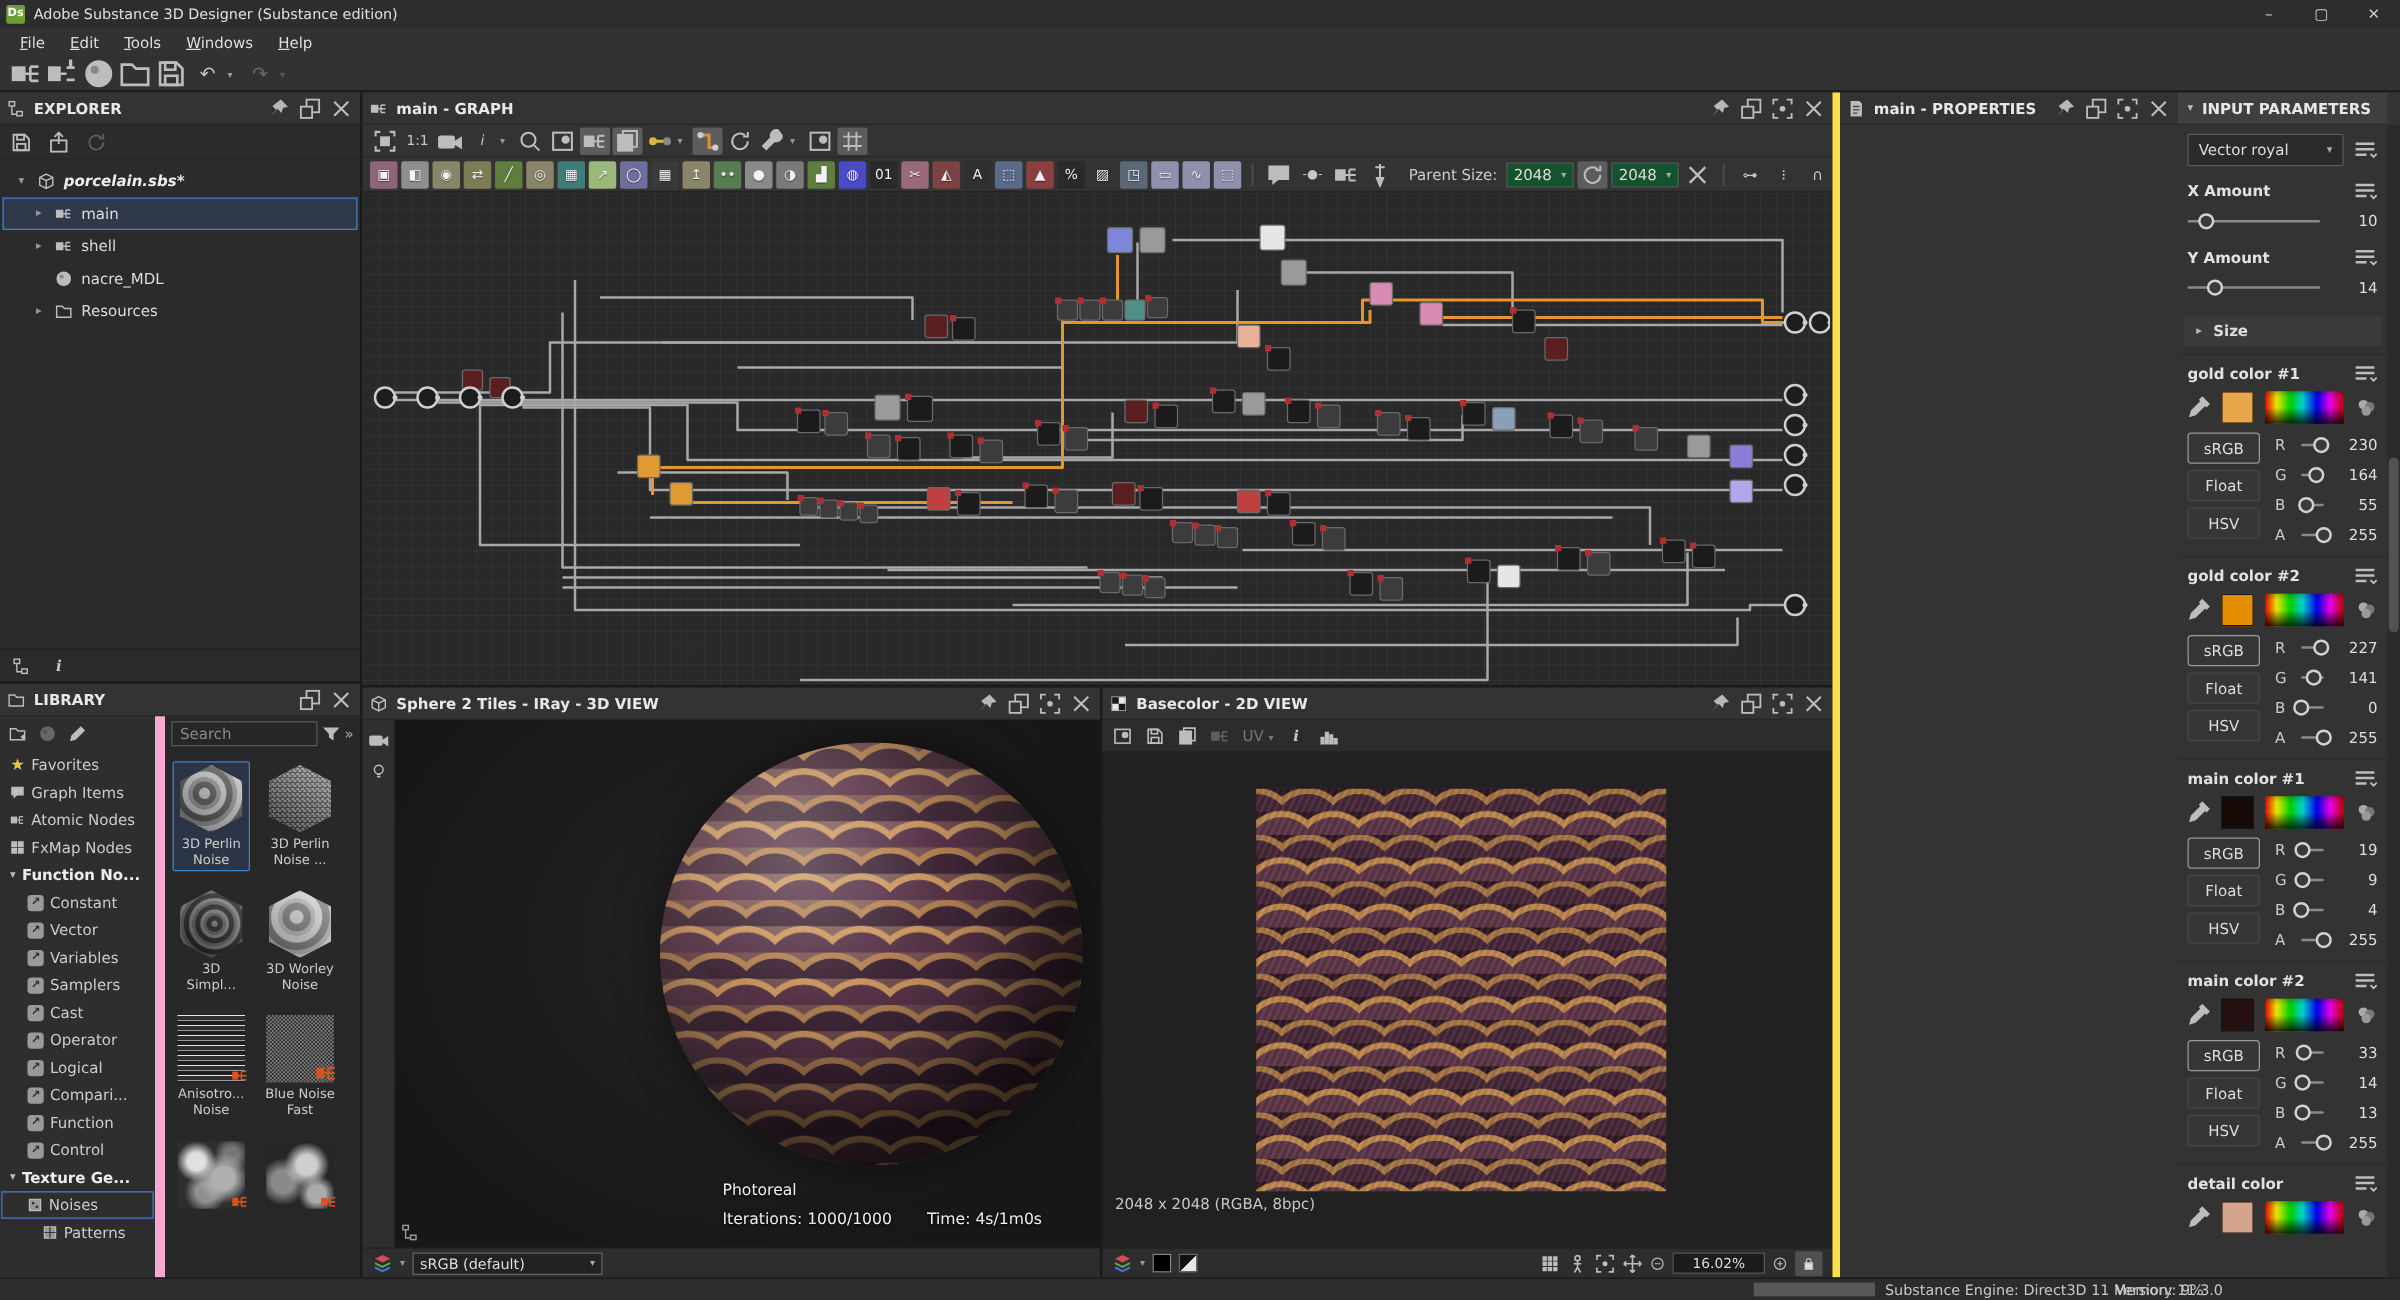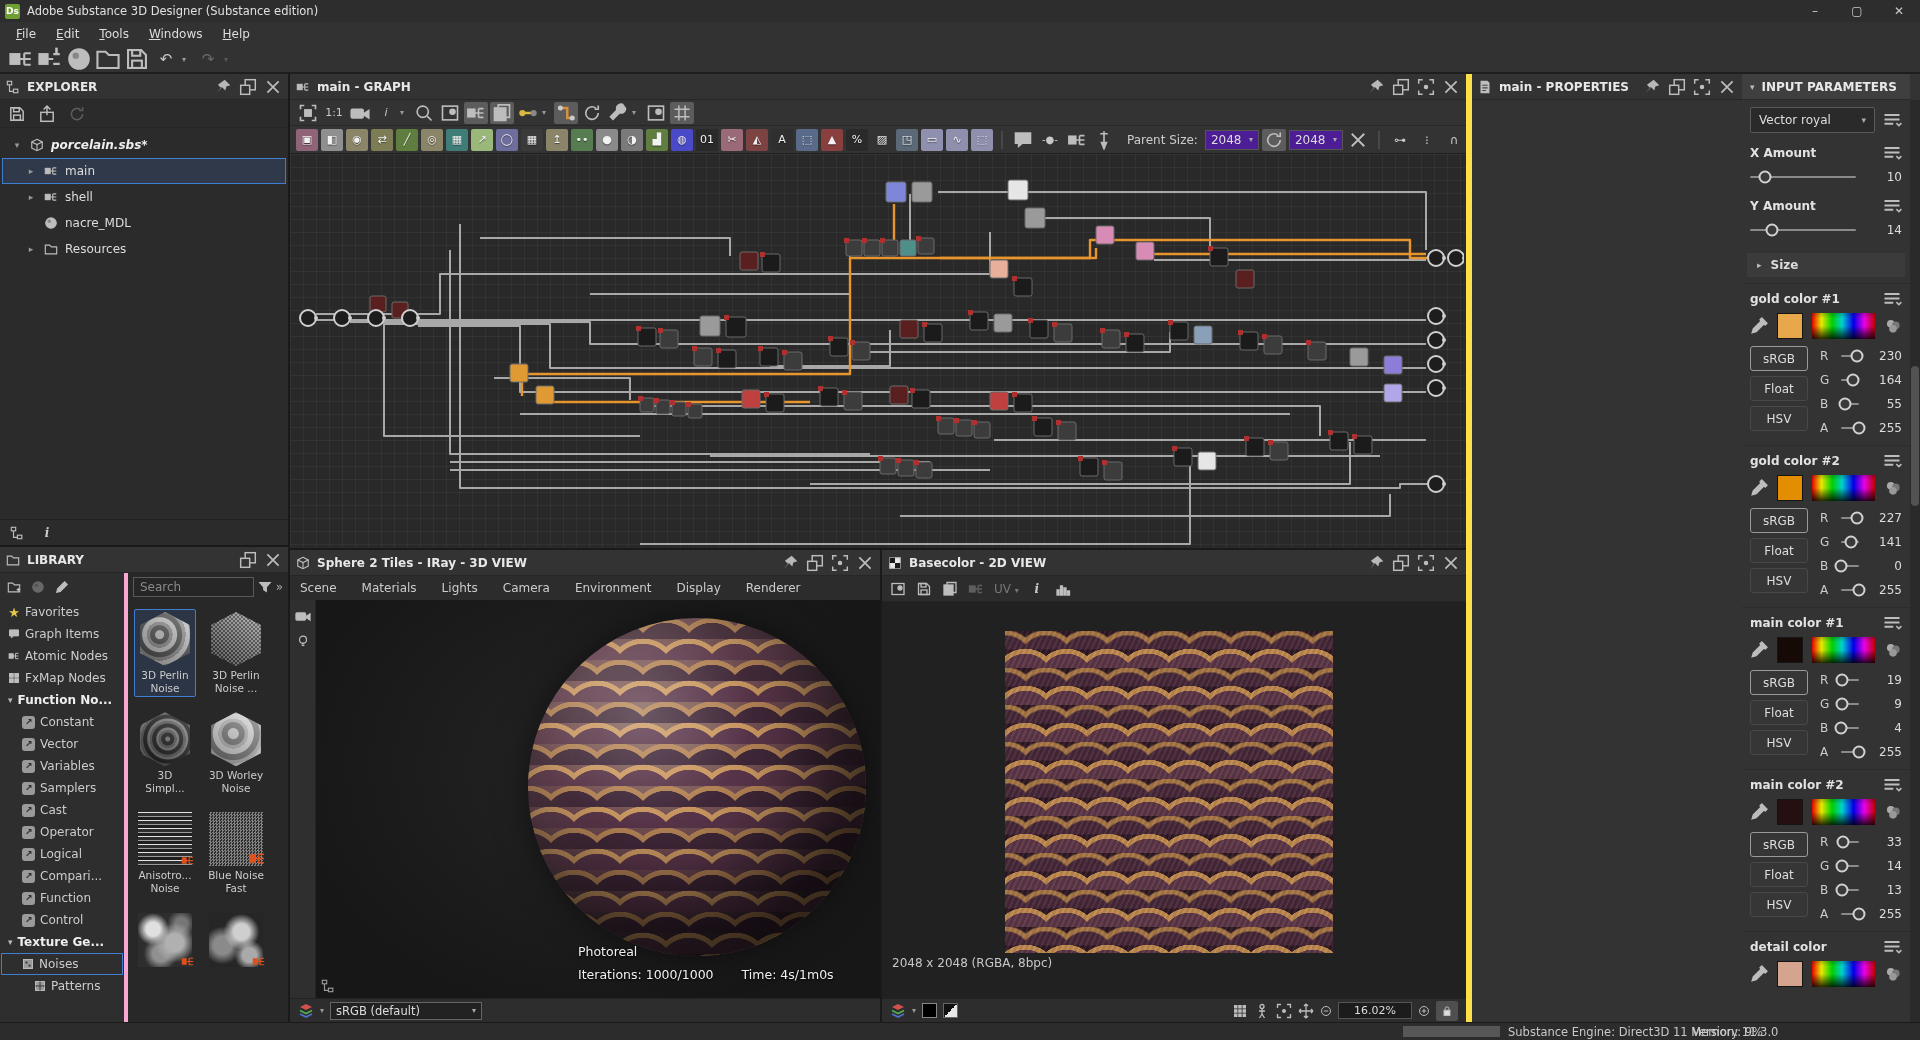--- a/index.html
+++ b/index.html
@@ -44,21 +44,21 @@
 
 #library{flex:1;display:flex;flex-direction:column;border-top:2px solid #1a1a1a;min-height:0}
 .lib-body{flex:1;display:flex;min-height:0}
 .lib-cats{width:124px;background:#2e2e2e;display:flex;flex-direction:column;min-height:0}
 .lib-tb{height:28px;display:flex;align-items:center;gap:10px;padding-left:7px;flex:none}
 .cats{flex:1;overflow:hidden}
 .cat{height:22px;display:flex;align-items:center;gap:5px;padding-left:6px;color:#ccc;border:1px solid transparent;margin:0 1px}
 .cat.bold{font-weight:bold;color:#eee}
 .cat.sel{border-color:#3f7fd2}
 .fnic{width:13px;height:13px;background:#9a9a9a;border-radius:3px;color:#2a2a2a;font-size:9px;display:flex;align-items:center;justify-content:center;font-weight:bold}
-.lib-right{flex:1;display:flex;flex-direction:column;border-left:4px solid #f9a8d4;background:#282828;min-width:0}
+.lib-right{flex:1;display:flex;flex-direction:column;border-left:8px solid #f9a8d4;background:#282828;min-width:0}
 .lib-search{height:28px;display:flex;align-items:center;gap:4px;padding:0 5px;flex:none}
 .search-box{flex:1;height:20px;background:#262626;border:1px solid #5a5a5a;color:#8a8a8a;padding-left:6px;display:flex;align-items:center}
 .thumbs{flex:1;display:flex;flex-wrap:wrap;gap:12px 9px;padding:8px 4px 0 6px;align-content:flex-start;overflow:hidden}
 .thumb-item{width:62px;display:flex;flex-direction:column;align-items:center;gap:3px;padding:2px;border:1px solid transparent;border-radius:2px}
 .thumb-item.sel{border-color:#3f7fd2;background:#2c3545}
 .thumb{width:54px;height:54px;position:relative}
 .badge{position:absolute;right:-2px;bottom:-1px;width:13px;height:13px;display:flex}
 .badge.big{width:17px;height:17px}
 .tlabel{font-size:10.5px;color:#ccc;text-align:center;line-height:1.2;min-height:13px;max-height:26px;overflow:hidden}
 .cubeclip{clip-path:polygon(50% 0,96% 24%,96% 76%,50% 100%,4% 76%,4% 24%)}
@@ -72,21 +72,21 @@
 .tk-cloud2{background:radial-gradient(circle at 60% 35%,#cfcfcf 0 8px,transparent 18px),radial-gradient(circle at 25% 60%,#8a8a8a 0 9px,transparent 19px),radial-gradient(circle at 75% 78%,#aaa 0 7px,transparent 15px),#262626}
 
 #graphpanel{height:474px;display:flex;flex-direction:column;flex:none}
 .gtb1{height:26px;background:#333;display:flex;align-items:center;gap:2px;padding-left:6px;border-bottom:1px solid #282828;flex:none}
 .gbtn{min-width:24px;height:22px;display:flex;align-items:center;justify-content:center;border-radius:2px;color:#c8c8c8;font-size:12px;padding:0 2px}
 .gbtn.active{background:#5c5c5c}
 .gtb2{height:28px;background:#333;display:flex;align-items:center;gap:3px;padding-left:6px;border-bottom:1px solid #1f1f1f;flex:none}
 .nbtn{width:22px;height:22px;border-radius:2px;display:flex;align-items:center;justify-content:center;font-size:11px;color:#f2f2f2;flex:none;text-shadow:0 1px 1px rgba(0,0,0,.5)}
 .vsep{width:2px;height:18px;background:#484848;margin:0 5px;flex:none}
 .ps-label{color:#ccc;margin:0 4px 0 8px;white-space:nowrap}
-.ps-select{width:66px;height:20px;background:#4c1d95;border:1px solid #555;display:flex;align-items:center;justify-content:space-between;padding:0 5px;color:#ddd}
+.ps-select{width:66px;height:20px;background:#14532d;border:1px solid #555;display:flex;align-items:center;justify-content:space-between;padding:0 5px;color:#ddd}
 #graphcanvas{flex:1;position:relative;background:#292929;background-image:linear-gradient(rgba(255,255,255,.045) 1px,transparent 1px),linear-gradient(90deg,rgba(255,255,255,.045) 1px,transparent 1px);background-size:13px 13px;overflow:hidden}
 #graphsvg{position:absolute;inset:0}
 
 #bottomviews{flex:1;display:flex;border-top:2px solid #1a1a1a;min-height:0}
 #view3d{width:592px;display:flex;flex-direction:column;border-right:2px solid #1a1a1a;flex:none}
 #view2d{flex:1;display:flex;flex-direction:column;min-width:0}
 .vmenus{height:24px;background:#2c2c2c;display:flex;align-items:center;gap:25px;padding-left:10px;color:#ccc;flex:none}
 #v3body{flex:1;display:flex;min-height:0}
 .vstrip{width:26px;background:#2f2f2f;display:flex;flex-direction:column;align-items:center;gap:10px;padding-top:8px;border-right:1px solid #252525}
 #vp3d{flex:1;position:relative;background:radial-gradient(ellipse at 50% 42%,#242424,#171717 78%);overflow:hidden}
@@ -1005,29 +1005,20 @@
                   <path d="M1.5 5V1.5H5M11 1.5h3.5V5M14.5 11v3.5H11M5 14.5H1.5V11"></path>
                   <circle cx="8" cy="8" r="2" fill="#bdbdbd" stroke="none"></circle>
                 </svg>
               </span>
             <span class="hic">
                 <svg viewBox="0 0 16 16" fill="none" stroke="#bdbdbd" stroke-width="1.3">
                   <path d="M3 3l10 10M13 3L3 13" stroke-width="1.5"></path>
                 </svg>
               </span>
           </div>
-          <div class="vmenus" id="v3menus">
-              <span>Scene</span>
-              <span>Materials</span>
-              <span>Lights</span>
-              <span>Camera</span>
-              <span>Environment</span>
-              <span>Display</span>
-              <span>Renderer</span>
-            </div>
           <div id="v3body">
             <div class="vstrip">
               <span class="ic">
                   <svg viewBox="0 0 16 16" fill="none" stroke="#bdbdbd" stroke-width="1.3">
                     <rect x="1" y="5" width="9.5" height="7" rx="1" fill="#bdbdbd"></rect>
                     <path d="M11 8.5l4-2.5v6l-4-2.5z" fill="#bdbdbd"></path>
                   </svg>
                 </span>
               <span class="ic ic14">
                   <svg viewBox="0 0 16 16" fill="none" stroke="#bdbdbd" stroke-width="1.3">

